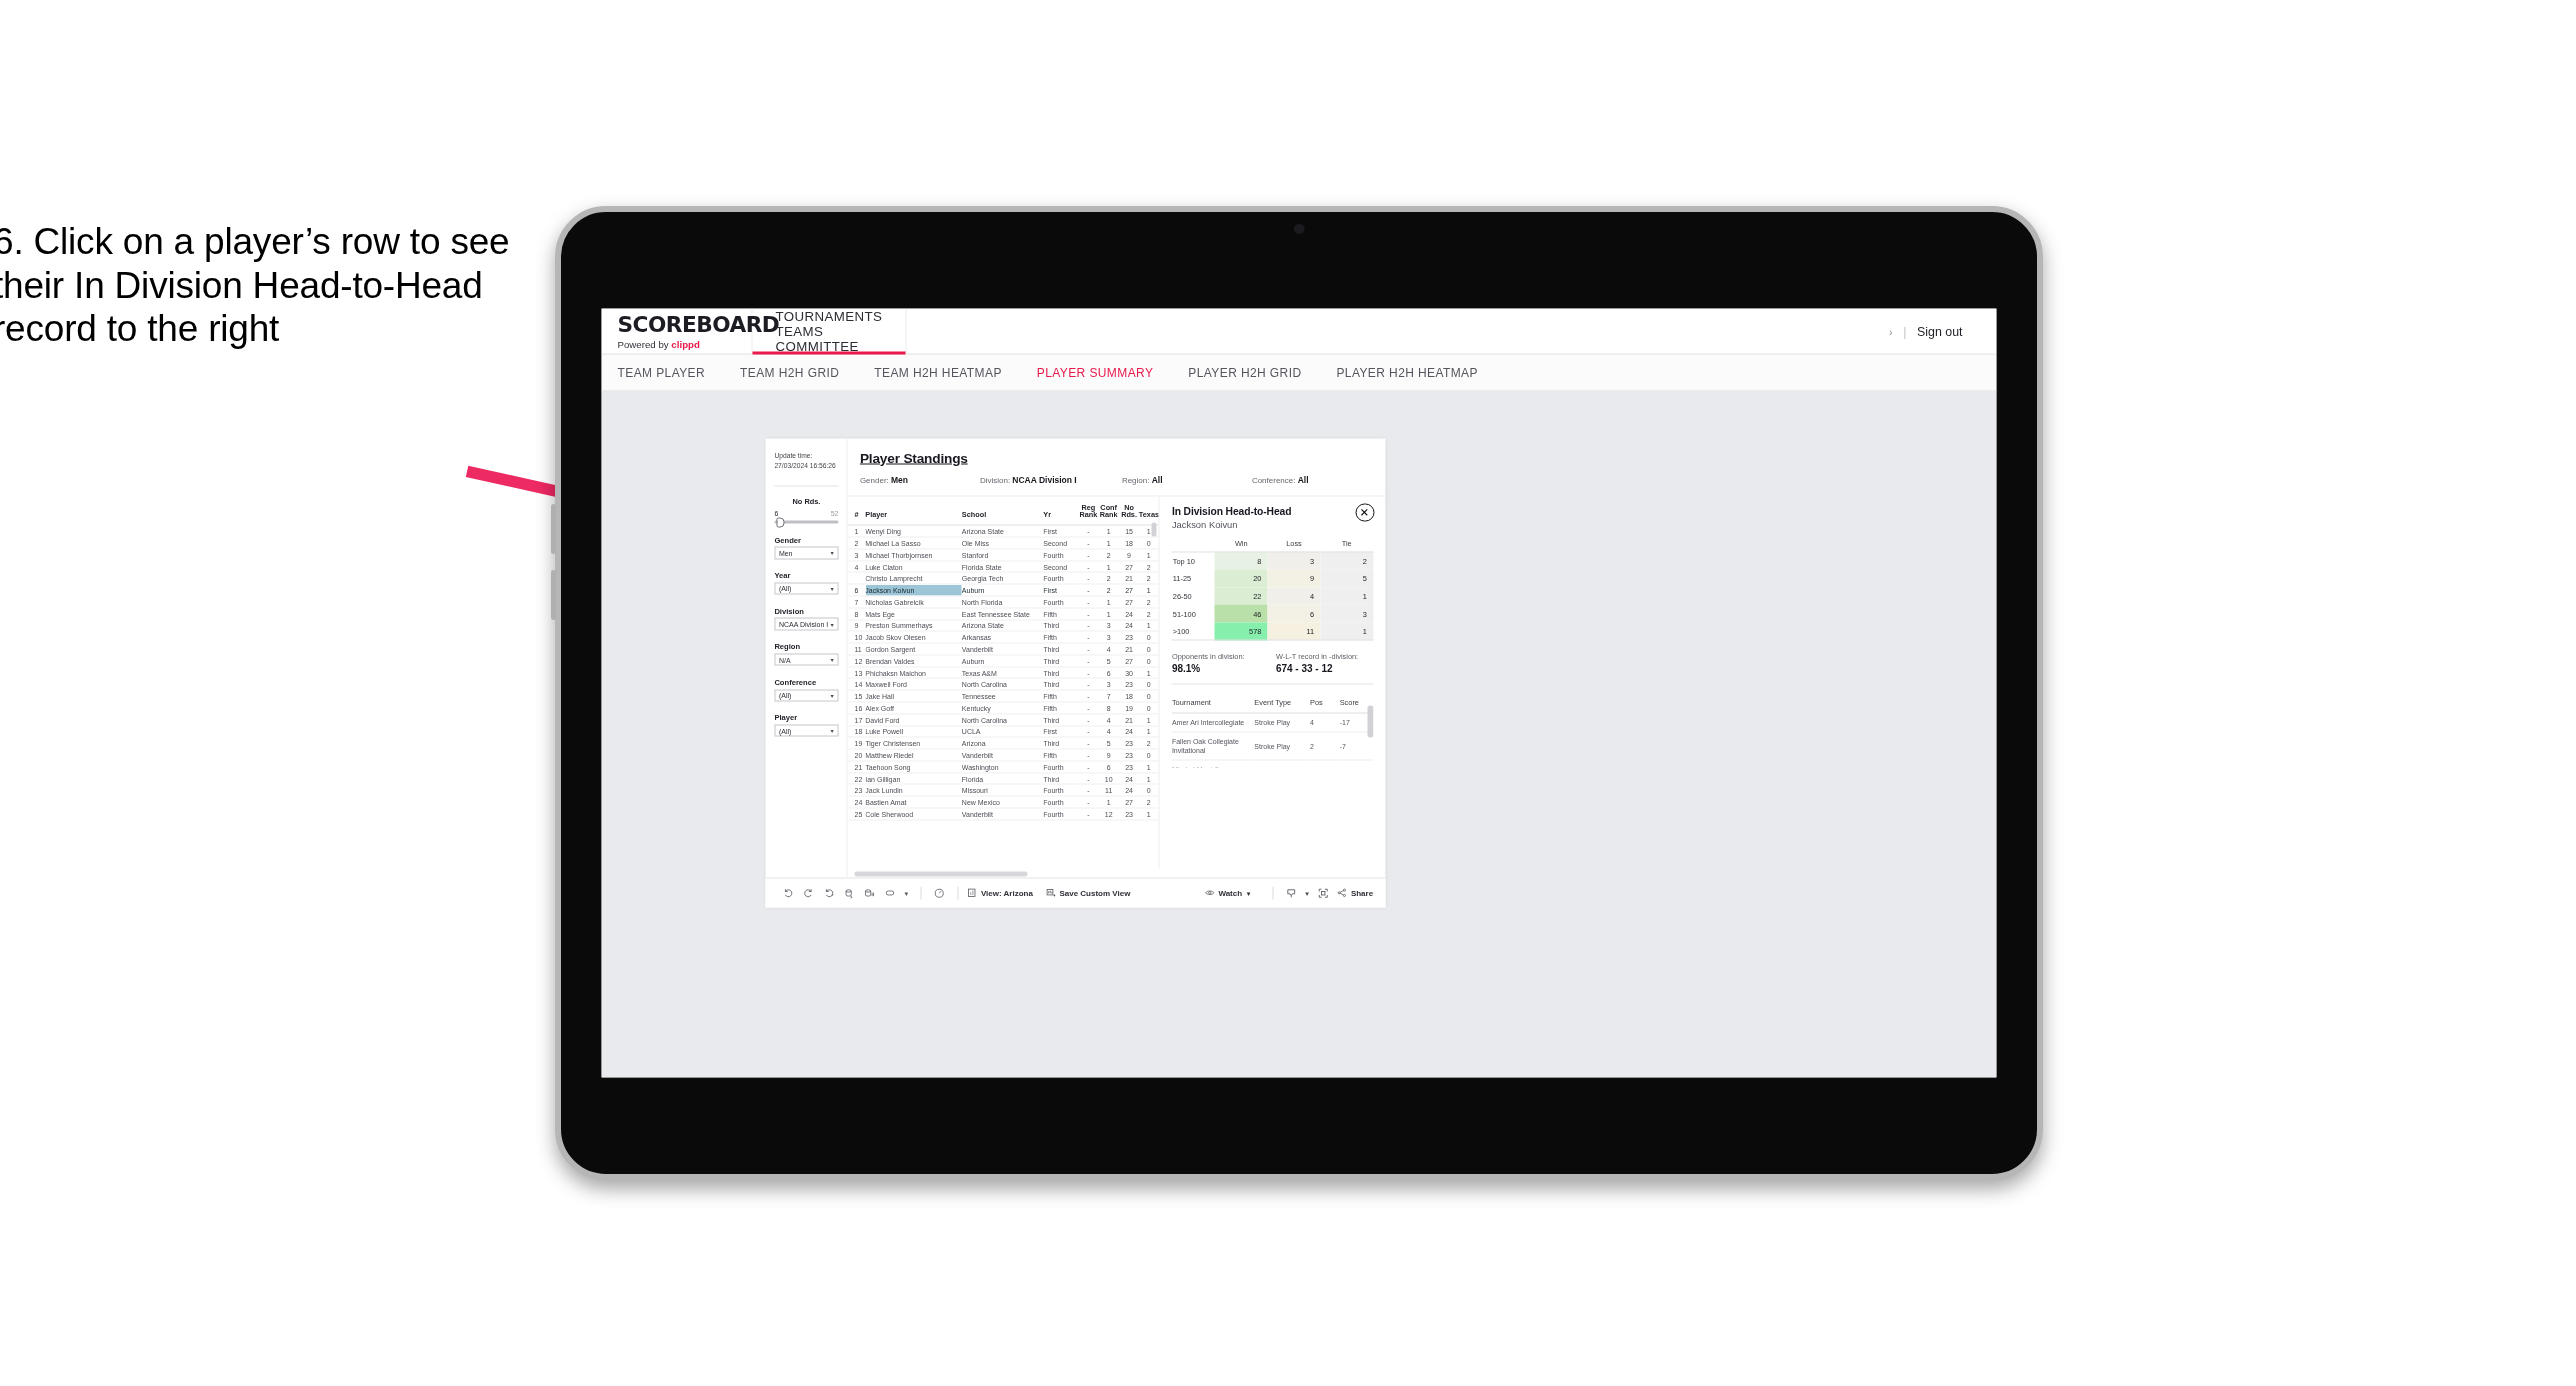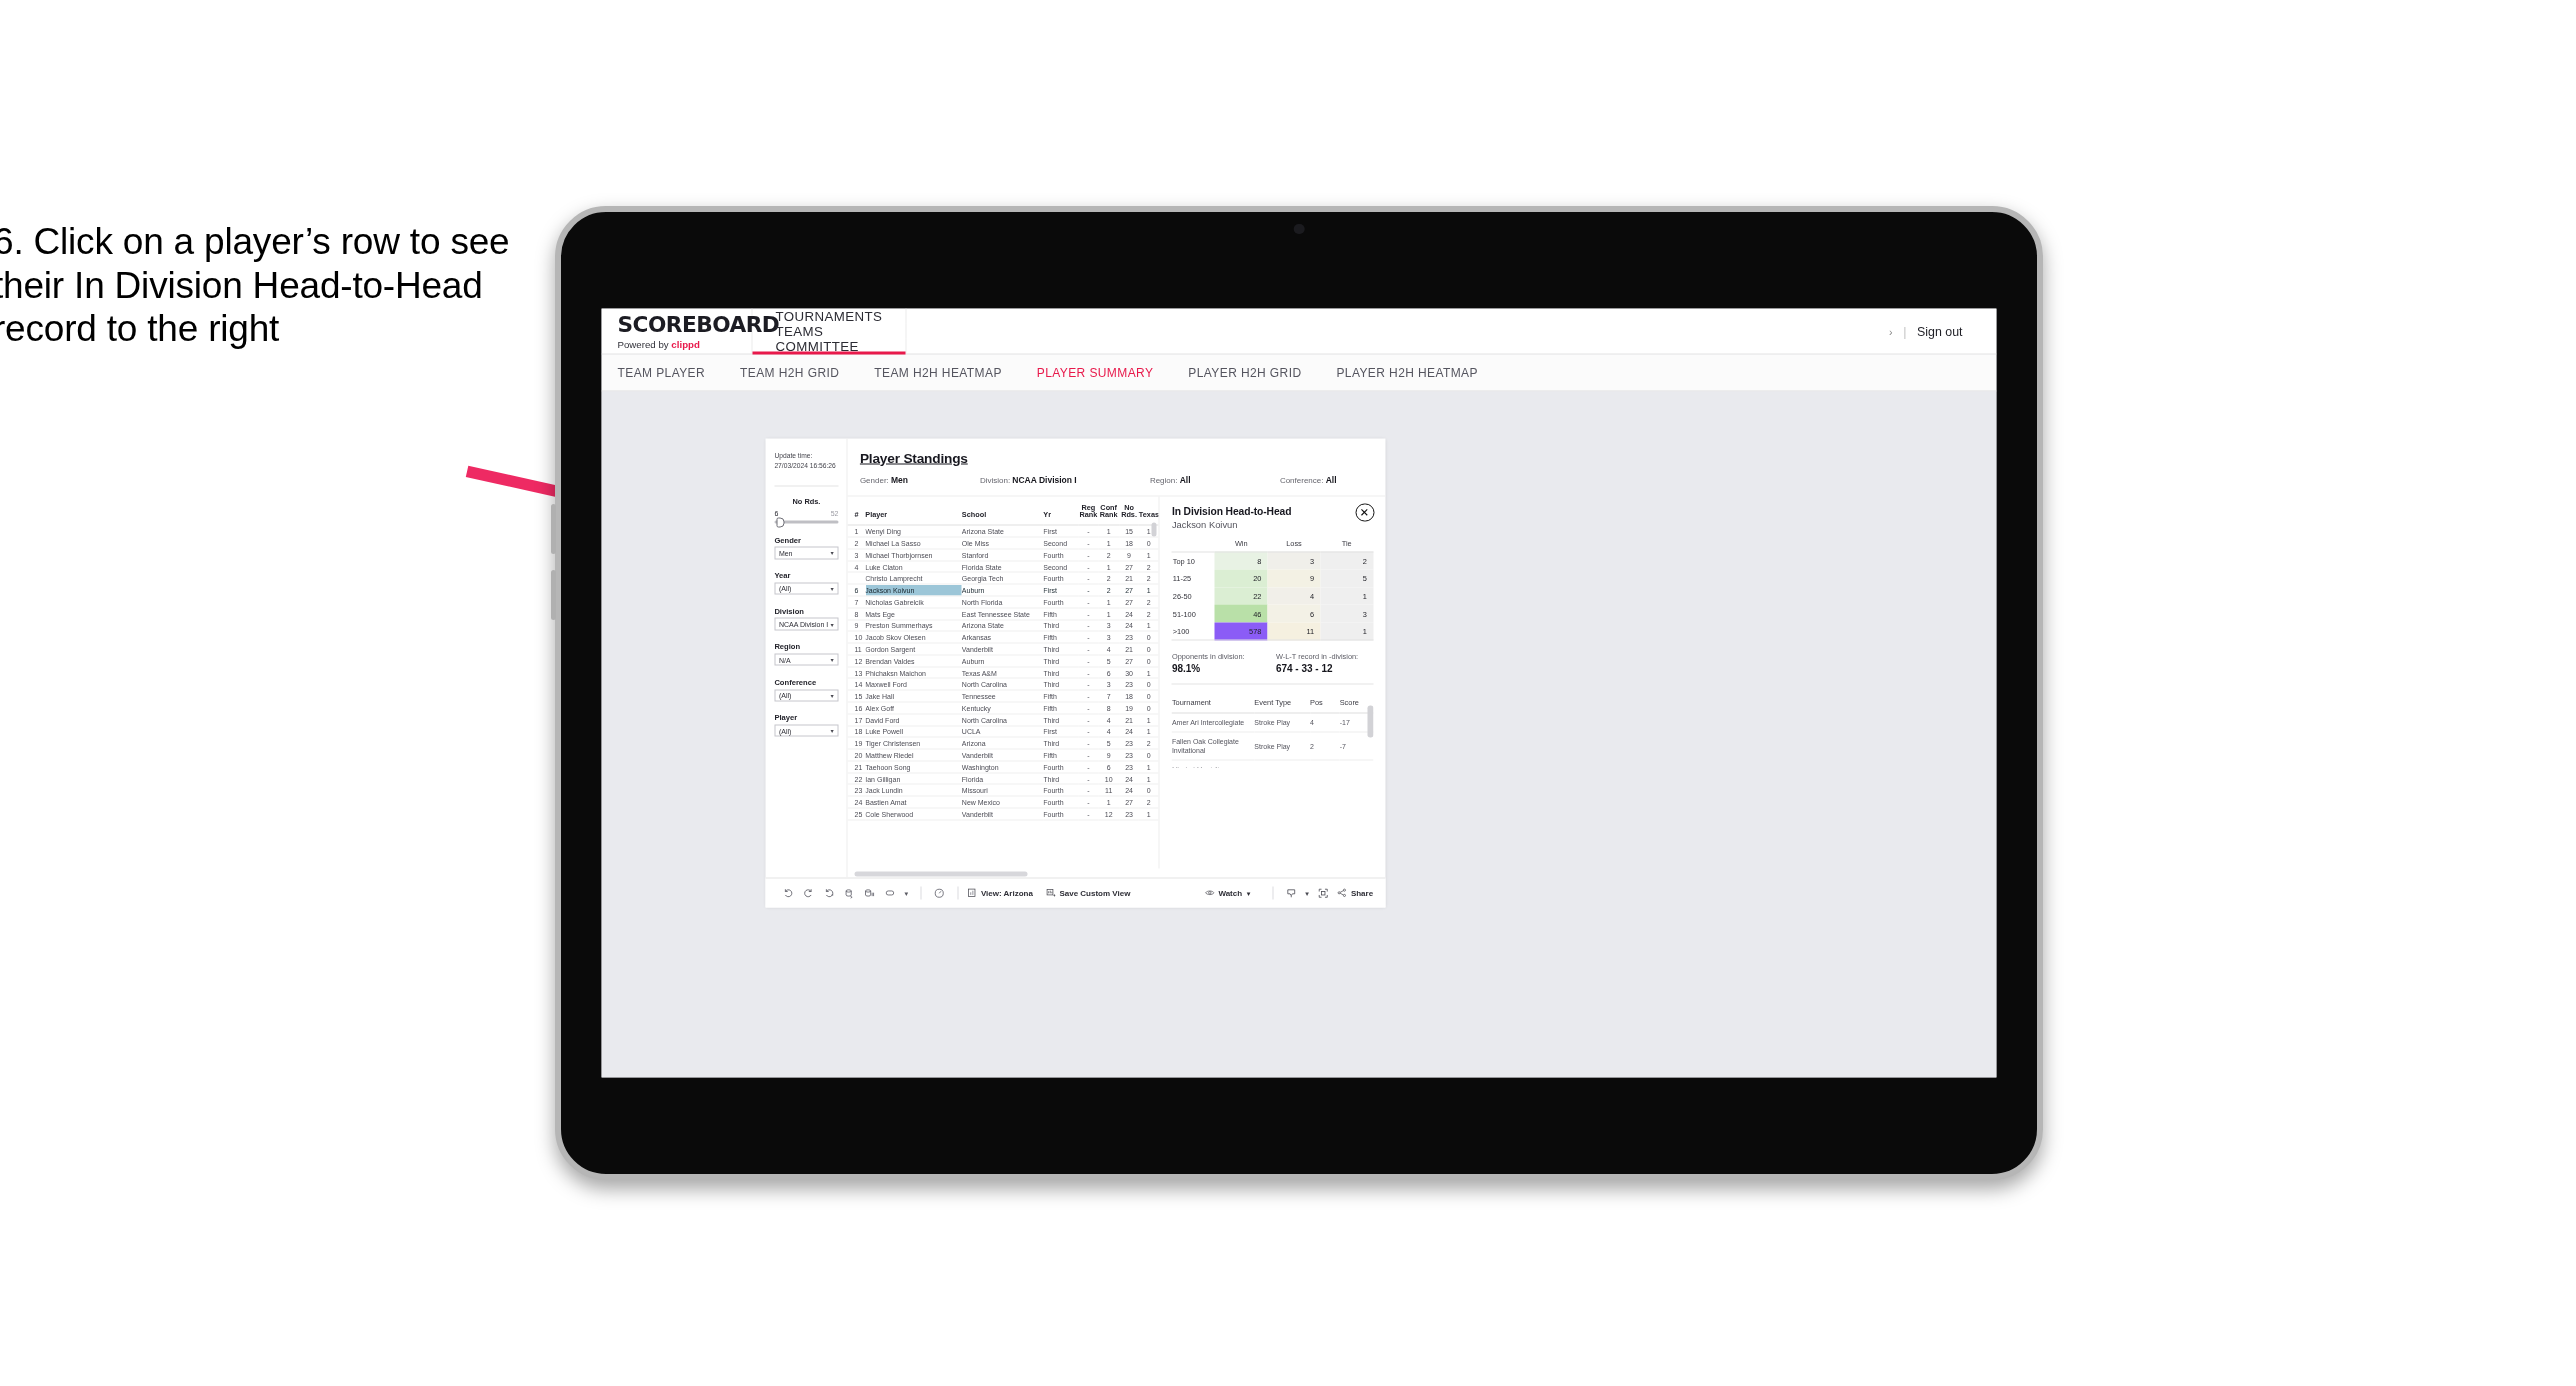--- a/index.html
+++ b/index.html
@@ -118,21 +118,21 @@
   }
   .fsel .car { font-size:5.3px; color:#4a4a52; }
 
   
   .center { flex:1; display:flex; flex-direction:column; min-width:0; }
   .ctitle { font-size:13.7px; font-weight:700; color:#181820; padding:11.5px 0 0 12.4px; letter-spacing:-0.2px;text-decoration:underline; }
   .filterline { display:flex; padding:9.7px 0 10.6px 12.4px; border-bottom:0.9px solid #ededed; }
   .fitem { font-size:8px; color:#66666e; margin-right:0; }
   .fitem b { color:#18181f; font-weight:700; font-size:8.5px; }
   .fitem:nth-child(1){ width:120px; }
-  .fitem:nth-child(2){ width:170px; }
+  .fitem:nth-child(2){ width:142px; }
   .fitem:nth-child(3){ width:130px; }
 
   .split { flex:1; display:flex; min-height:0; }
 
   
   .tbl-wrap { width:312px; flex:0 0 312px; position:relative; border-right:0.9px solid #ededed; overflow:hidden; }
   table.st { width:100%; border-collapse:collapse; table-layout:fixed; }
   table.st th {
     font-size:7.3px; font-weight:700; color:#23232b; text-align:left;
     padding:7px 0 6.2px 0; vertical-align:bottom; border-bottom:0.9px solid #e0e0e0;
@@ -644,21 +644,21 @@
                           <td style="background: rgb(239, 239, 239);">1</td>
                         </tr>
                         <tr>
                           <td class="rl">51-100</td>
                           <td style="background: rgb(185, 224, 168);">46</td>
                           <td style="background: rgb(243, 241, 230);">6</td>
                           <td style="background: rgb(239, 239, 239);">3</td>
                         </tr>
                         <tr>
                           <td class="rl">&gt;100</td>
-                          <td style="background: #8b5cf6;">578</td>
+                          <td style="background: #86efac;">578</td>
                           <td style="background: rgb(245, 240, 224);">11</td>
                           <td style="background: rgb(239, 239, 239);">1</td>
                         </tr>
                       </tbody>
                   </table>
 
                   <div class="summ">
                     <div class="s1">
                       <div class="sl">Opponents in division:</div>
                       <div class="sv">98.1%</div>

